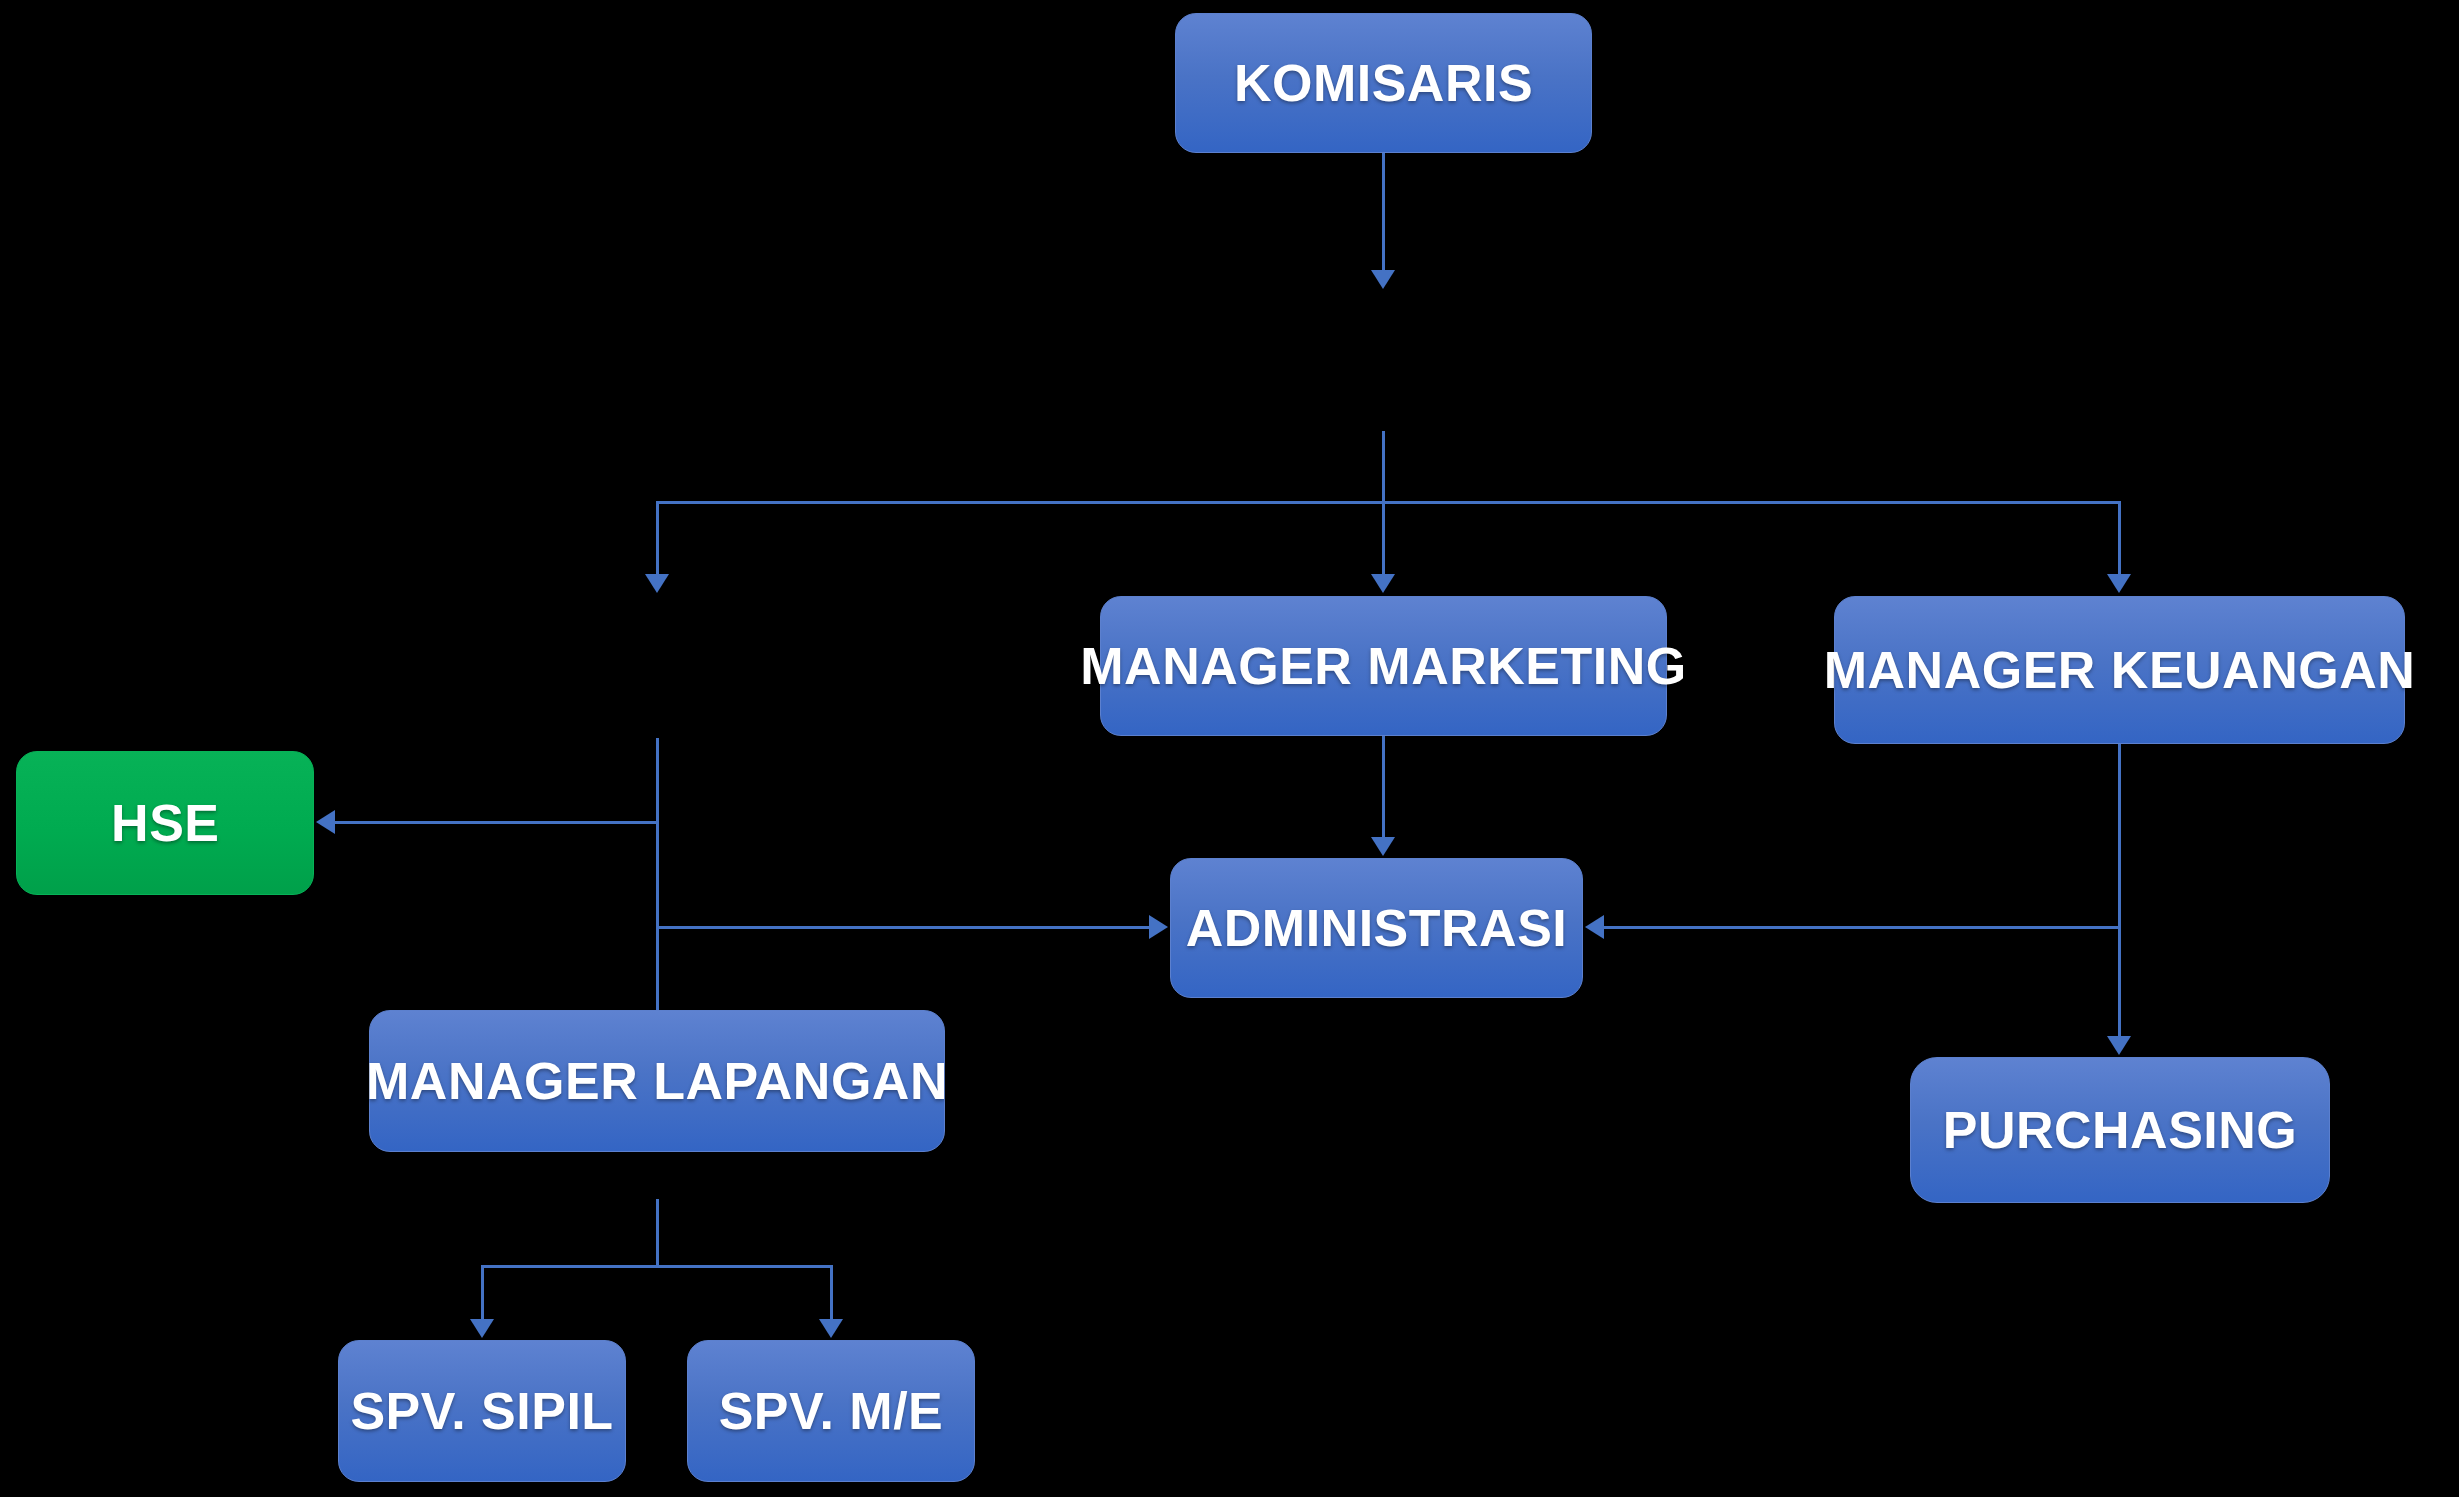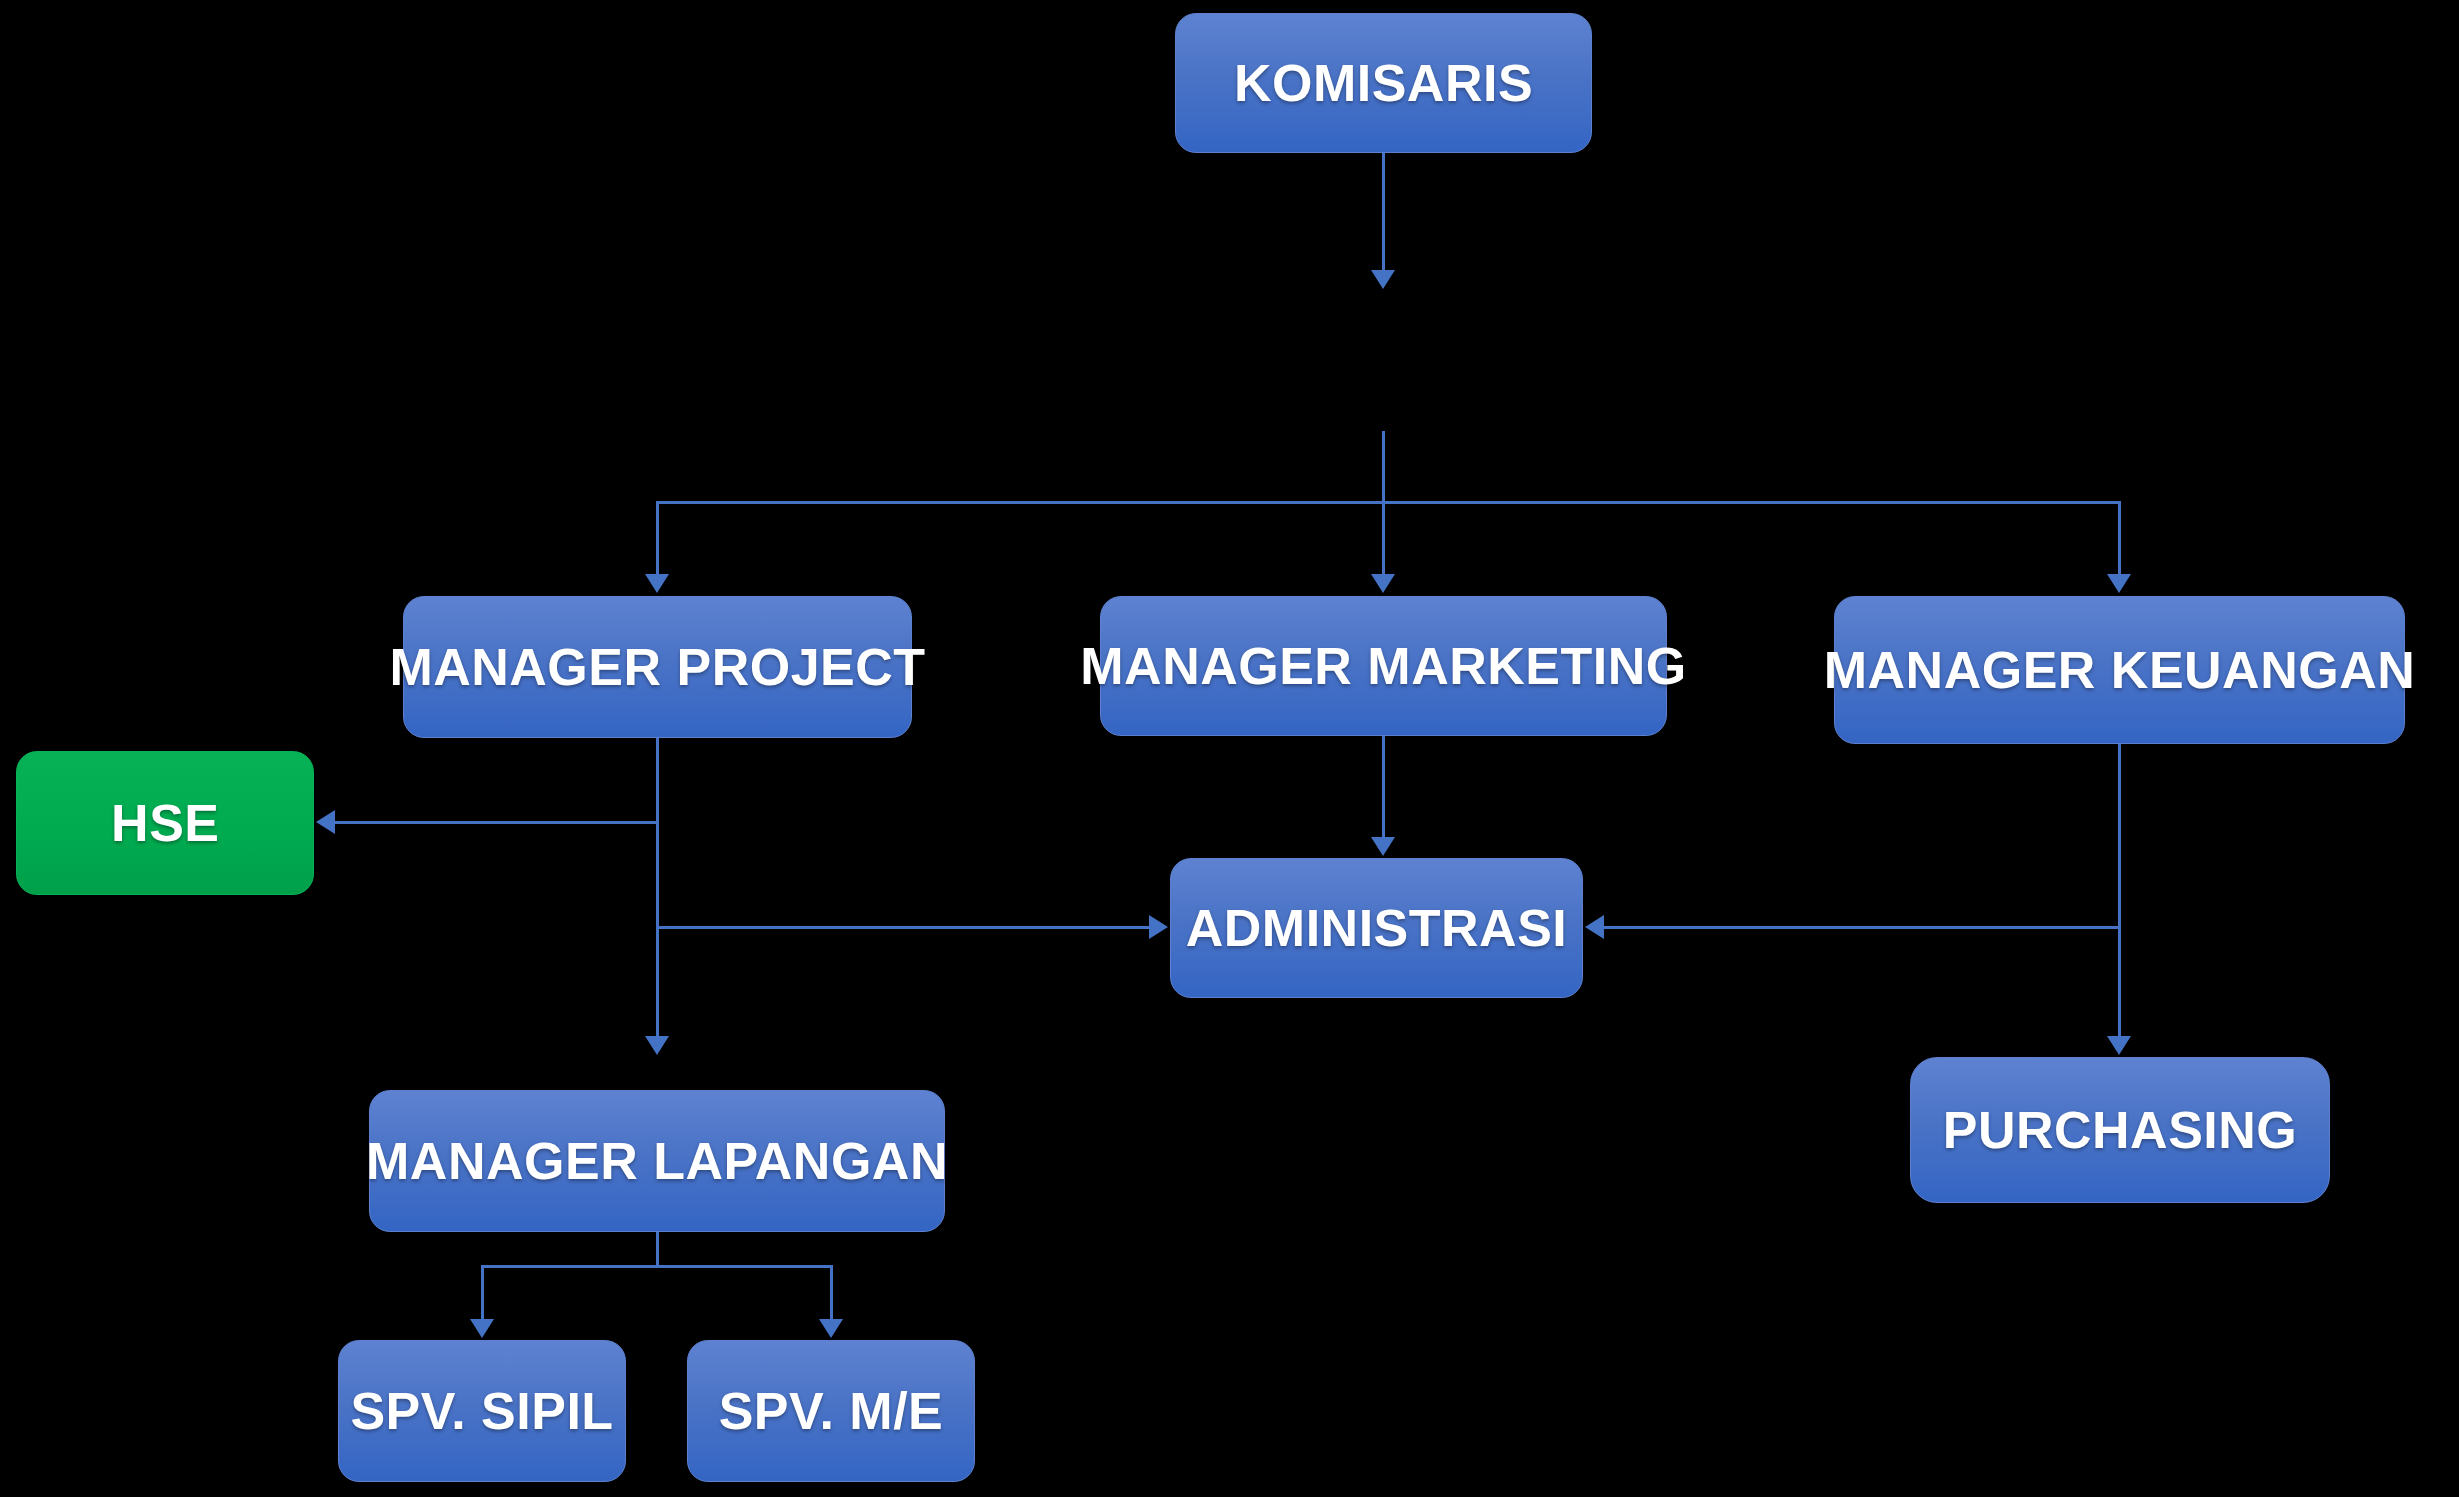--- a/index.html
+++ b/index.html
@@ -106,31 +106,30 @@
 
   <div class="vline" style="left:481px; top:1265px; height:56px;"></div>
   <div class="arrow down" style="left:470px; top:1319px;"></div>
 
   <div class="vline" style="left:830px; top:1265px; height:56px;"></div>
   <div class="arrow down" style="left:819px; top:1319px;"></div>
 
   <div class="node" style="left:1175px; top:12.5px;  width:417px; height:140px;">KOMISARIS</div>
 
 
-  <div class="node" style="left:403px;  top:596px; width:509px; height:142px;">MANAGER PROJECT</div>
 
   <div class="node" style="left:1100px; top:596px; width:567px; height:140px;">MANAGER MARKETING</div>
 
   <div class="node" style="left:1834px; top:596px; width:571px; height:148px;">MANAGER KEUANGAN</div>
 
   <div class="node green" style="left:16.3px; top:751px; width:298px; height:144px;">HSE</div>
 
   <div class="node" style="left:1170px; top:858px; width:413px; height:140px;">ADMINISTRASI</div>
 
-  <div class="node" style="left:369px; top:1090px; width:576px; height:142px;">MANAGER LAPANGAN</div>
+  <div class="node" style="left:369px; top:1010px; width:576px; height:142px;">MANAGER LAPANGAN</div>
 
   <div class="node" style="left:1910px; top:1057px; width:420px; height:146px;border-radius:27px;">PURCHASING</div>
 
   <div class="node" style="left:338px; top:1340px; width:288px; height:142px;">SPV. SIPIL</div>
 
   <div class="node" style="left:687px; top:1340px; width:288px; height:142px;">SPV. M/E</div>
 
 </div>
 
 

